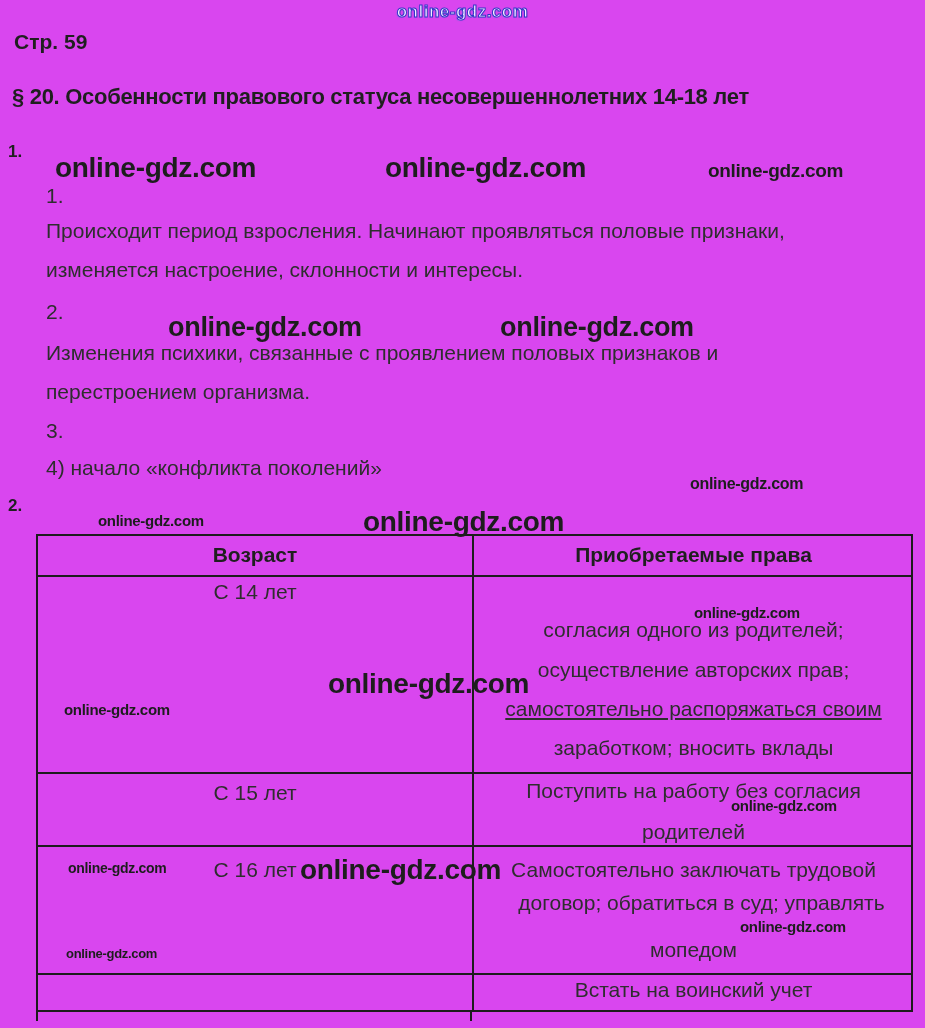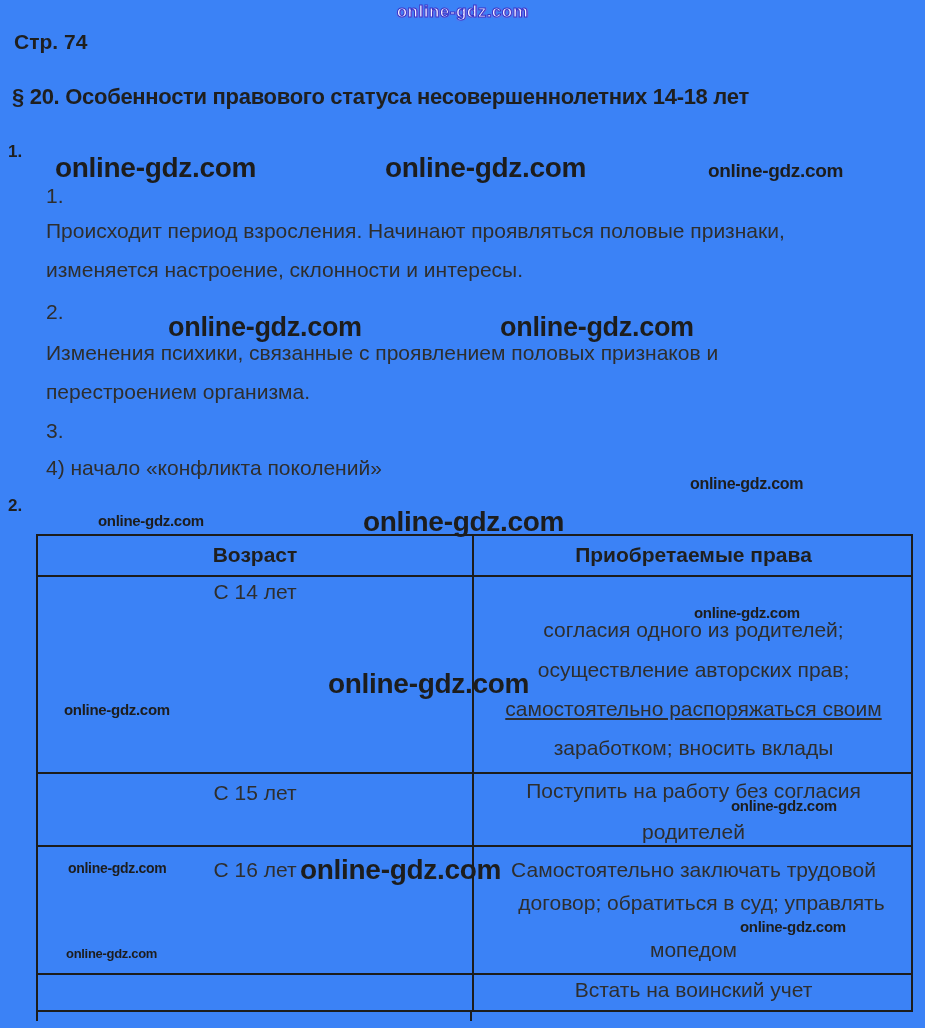--- a/index.html
+++ b/index.html
@@ -1,17 +1,17 @@
 <!DOCTYPE html>
 <html><head>
 <meta charset="utf-8">
 <style>
   html,body{margin:0;padding:0;background:#ffffff;}
   #page{
-    position:relative;width:925px;height:1028px;background:#3b82f6;overflow:hidden;
+    position:relative;width:925px;height:1028px;background:#d946ef;overflow:hidden;
     font-family:"Liberation Sans","DejaVu Sans",sans-serif;color:#2a2a2a;
   }
   .abs{position:absolute;white-space:nowrap;}
   .bold{font-weight:700;}
   .body-txt{font-size:21px;color:#2e2e2e;}
   .hdr-txt{font-size:21px;font-weight:700;color:#1f1f1f;}
   
   .wm{position:absolute;white-space:nowrap;color:#1d1d1d;z-index:6;letter-spacing:-0.3px;}
   .wm-lg{font-size:28px;font-weight:600;}
   .wm-md{font-size:19px;font-weight:700;}
@@ -34,21 +34,21 @@
   .col2{left:436px;width:439px;}
   .stub{position:absolute;width:2px;height:9px;background:#1c1c1c;z-index:2;}
 </style>
 </head>
 <body>
 
 <div id="page">
 
   <div class="abs wm-outline" style="left:50%;transform:translateX(-50%);top:2px;">online-gdz.com</div>
 
-  <div class="abs hdr-txt" style="left:14px;top:30px;">Стр. 74</div>
+  <div class="abs hdr-txt" style="left:14px;top:30px;">Стр. 59</div>
   <div class="abs" style="left:12px;top:84px;font-size:22px;font-weight:700;letter-spacing:-0.3px;color:#1f1f1f;">§ 20. Особенности правового статуса несовершеннолетних 14-18 лет</div>
 
   <div class="abs bold" style="left:8px;top:142px;font-size:17px;color:#1f1f1f;">1.</div>
 
   <div class="wm wm-lg" style="left:55px;top:152px;">online-gdz.com</div>
   <div class="wm wm-lg" style="left:385px;top:152px;">online-gdz.com</div>
   <div class="wm wm-md" style="left:708px;top:160px;">online-gdz.com</div>
 
   <div class="abs body-txt" style="left:46px;top:184px;">1.</div>
   <div class="abs body-txt" style="left:46px;top:219px;">Происходит период взросления. Начинают проявляться половые признаки,</div>

